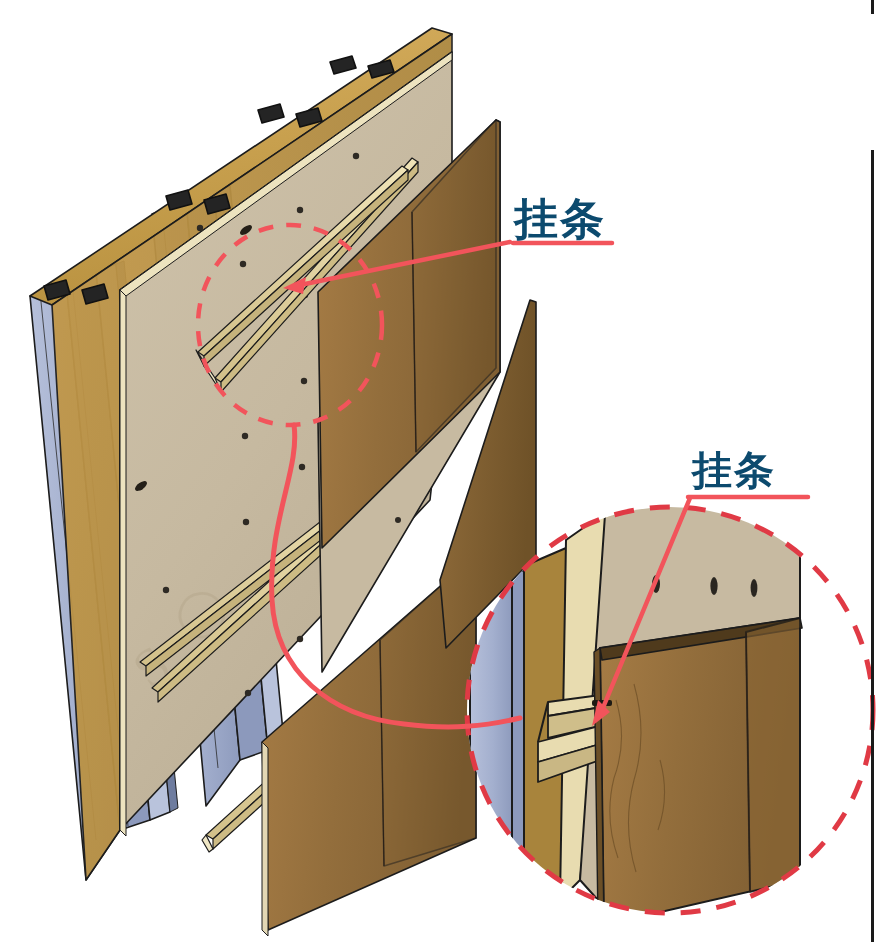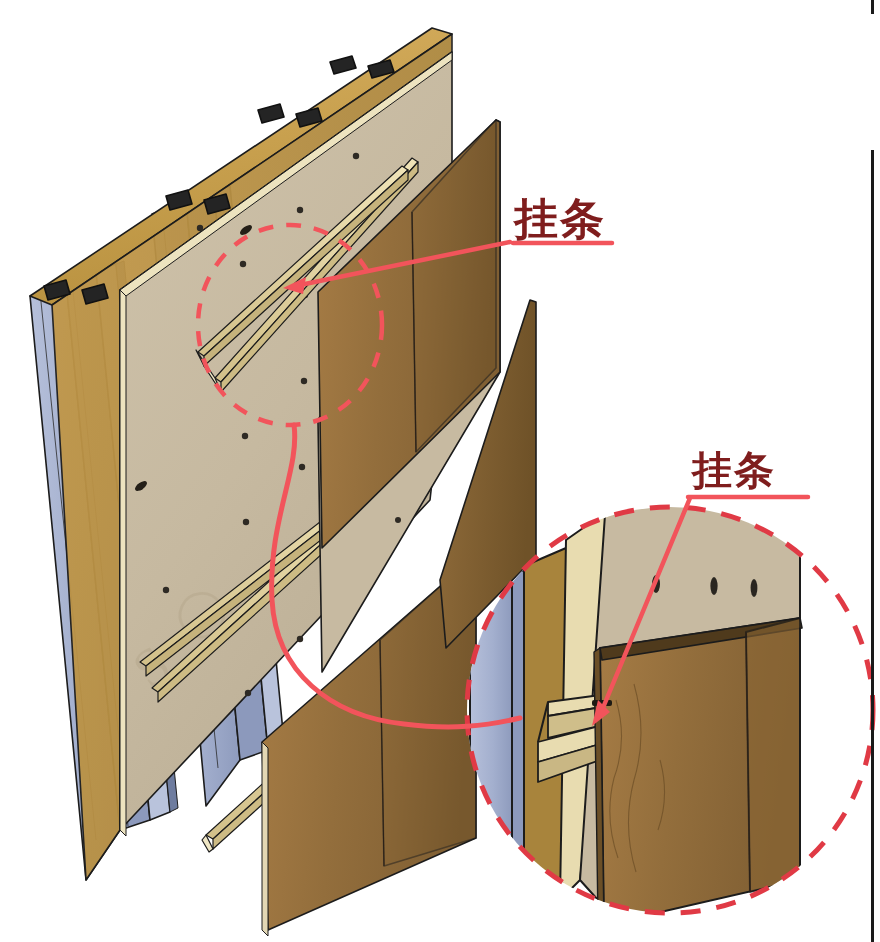--- a/index.html
+++ b/index.html
@@ -1,20 +1,20 @@
 <!DOCTYPE html>
 <html><head>
 <meta charset="utf-8">
 <style>
   html,body{margin:0;padding:0;background:#ffffff;}
   body{width:880px;height:942px;overflow:hidden;
        font-family:"Liberation Sans","DejaVu Sans",sans-serif;}
   #stage{position:relative;width:880px;height:942px;background:#fff;}
   svg.layer{position:absolute;left:0;top:0;width:880px;height:942px;}
-  .lbl{position:absolute;color:#7f1d1d;font-weight:700;letter-spacing:2px;
+  .lbl{position:absolute;color:#0c4a6e;font-weight:700;letter-spacing:2px;
        white-space:nowrap;user-select:none;}
   #label-main{left:514px;top:190px;font-size:44px;}
   #label-detail{left:692px;top:443px;font-size:40px;}
 </style>
 </head>
 <body>
 
 <div id="stage">
 
   <svg class="layer" viewBox="0 0 880 942">

